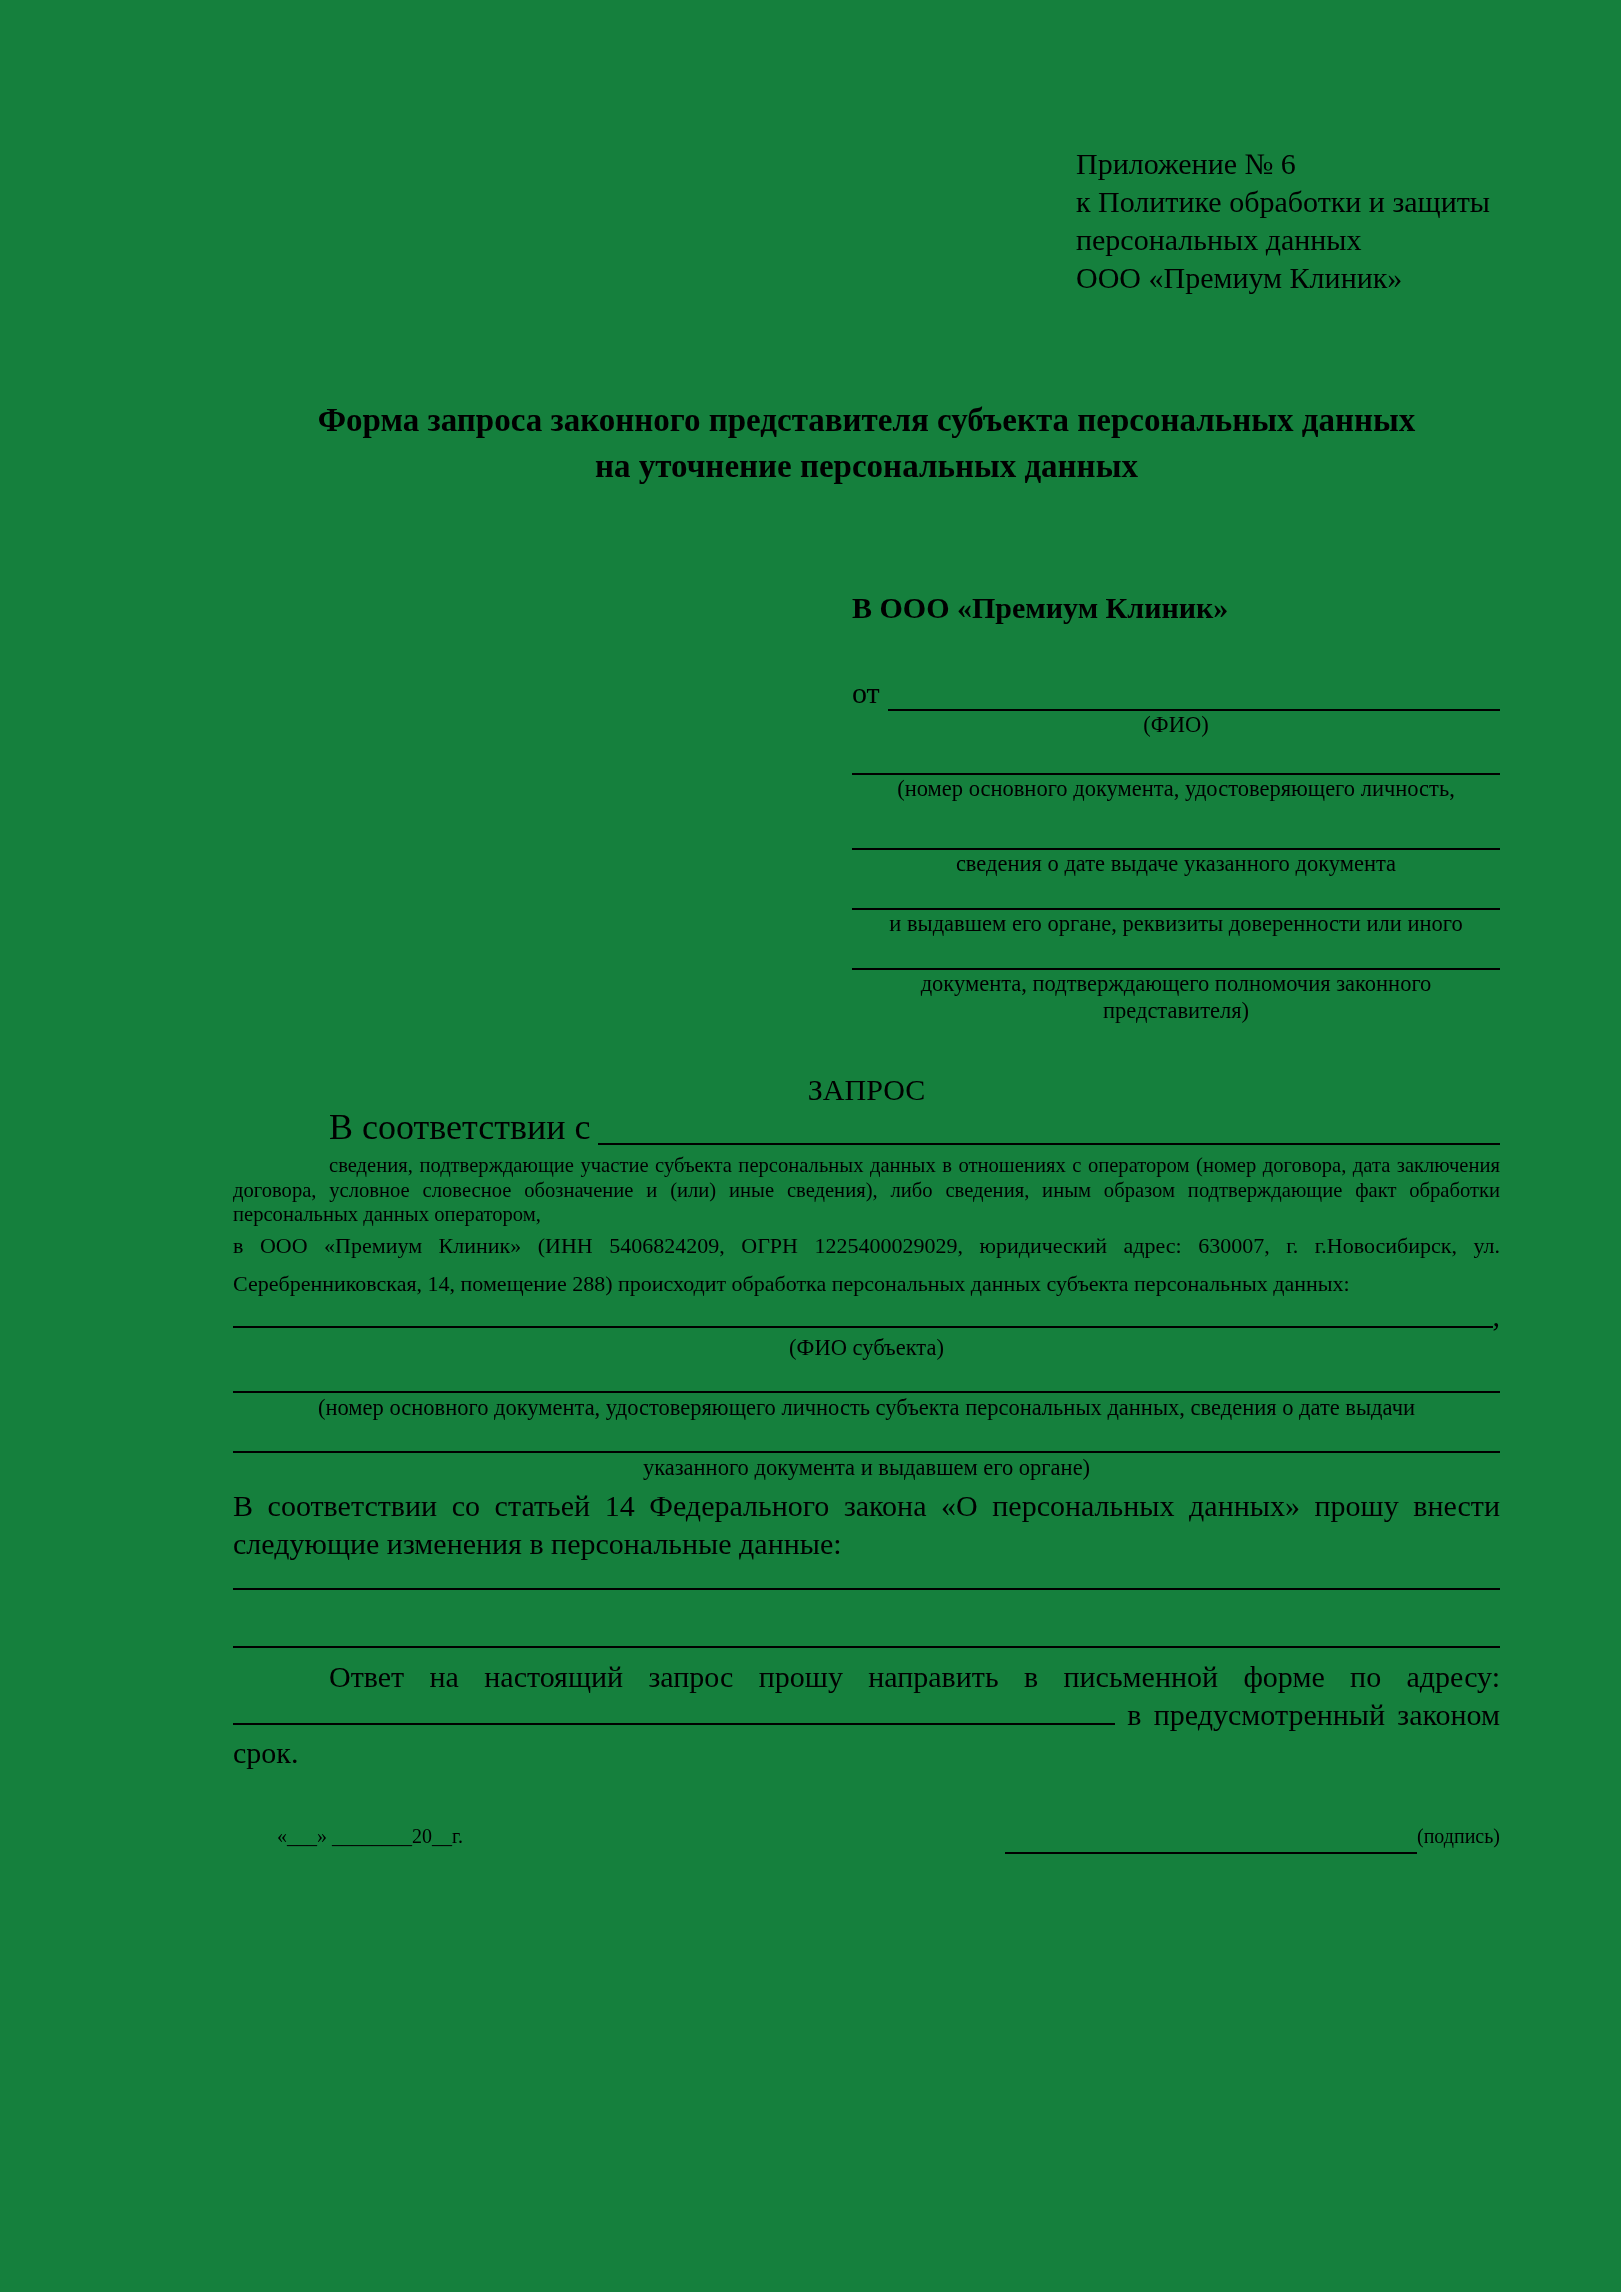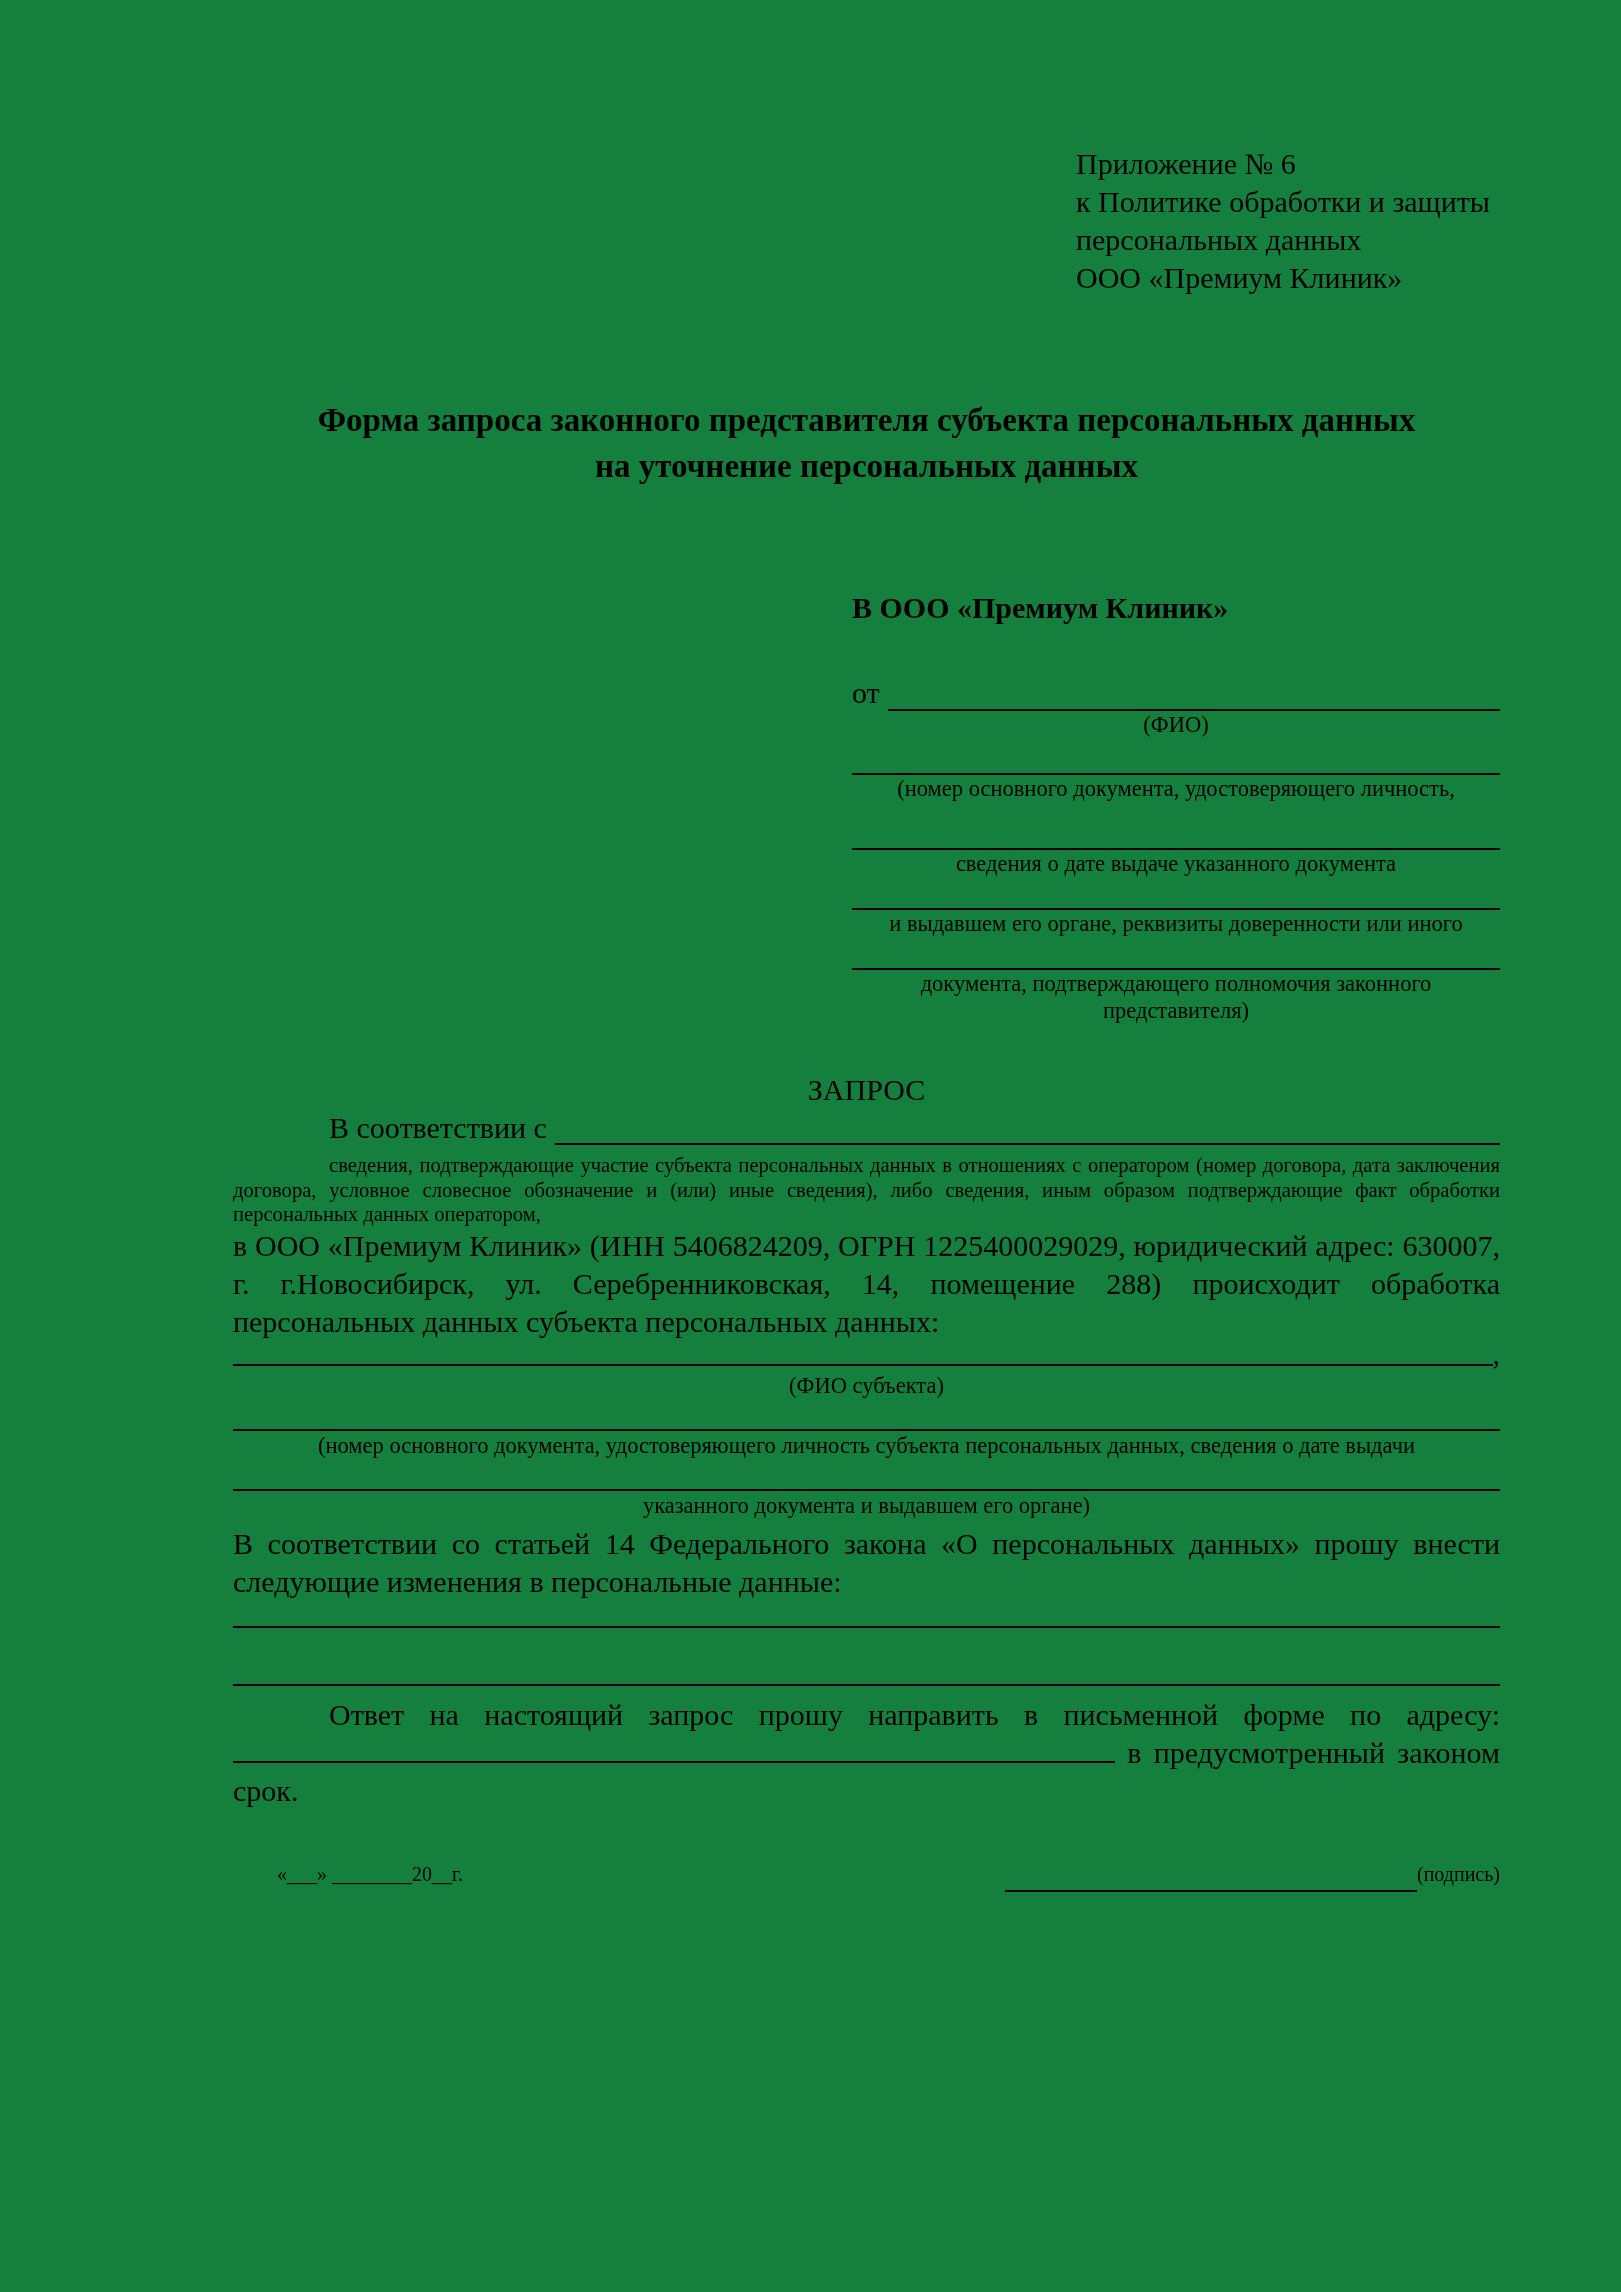--- a/index.html
+++ b/index.html
@@ -16,24 +16,24 @@
   .addr-to{line-height:41px;font-weight:bold;}
   .from-row{display:flex;height:37px;align-items:stretch;margin-top:46px;}
   .from-row .lbl{line-height:37px;}
   .fill{flex:1;border-bottom:2.9px solid #000;margin-left:7.8px;}
   .cap{font-size:22.5px;line-height:27.4px;text-align:center;}
   .fl1{border-bottom:2.9px solid #000;height:35px;}
   .fl2{border-bottom:2.9px solid #000;height:45px;}
   .fl3{border-bottom:2.9px solid #000;height:31px;}
   .fl4{border-bottom:2.9px solid #000;height:30px;}
   .zapros{margin-top:45px;text-align:center;font-size:30px;line-height:41px;}
-  .intro-row{display:flex;height:35px;font-size:30px;}
+  .intro-row{display:flex;height:35px;font-size:36px;}
   .intro-row .lbl{padding-left:96px;line-height:35px;white-space:nowrap;}
   .footnote{margin-top:7.8px;font-size:20.6px;line-height:24.5px;text-align:justify;text-indent:96px;}
-  .body-par{font-size:30px;line-height:38px;text-align:justify;}
+  .body-par{font-size:22px;line-height:38px;text-align:justify;}
   .subject-row{display:flex;align-items:flex-end;font-size:30px;height:25.5px;}
   .subject-row .comma{line-height:25.5px;}
   .cap2{font-size:22.5px;line-height:29px;text-align:center;}
   .cap-fio-sub{margin-top:5.9px;font-size:22.5px;line-height:27.4px;text-align:center;}
   .wline{border-bottom:2.9px solid #000;height:29px;}
   .law-par{margin-top:5.9px;font-size:30px;line-height:38px;text-align:justify;}
   .blank1{border-bottom:2.9px solid #000;height:24.5px;}
   .blank2{border-bottom:2.9px solid #000;height:56px;}
   .reply-par{margin-top:9.8px;font-size:30px;line-height:38px;text-align:justify;text-indent:96px;}
   .reply-fill{display:inline-block;width:882px;height:27.4px;border-bottom:2.9px solid #000;}

